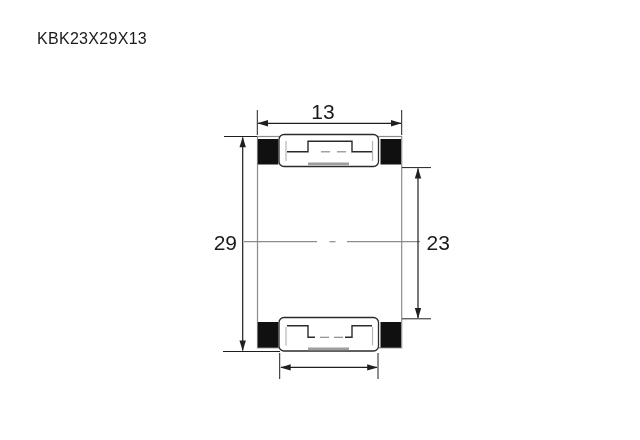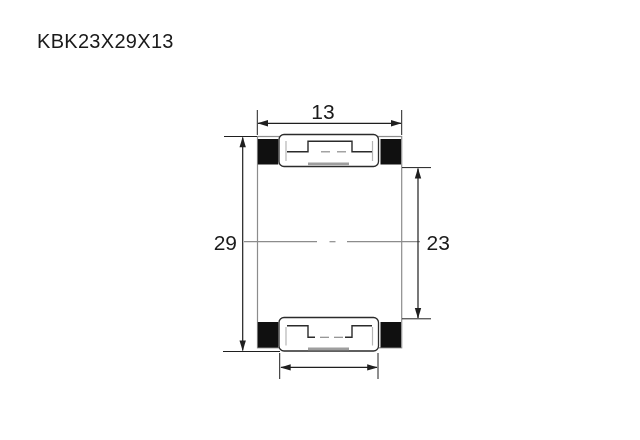--- a/index.html
+++ b/index.html
@@ -4,21 +4,21 @@
 <style>
   html, body { margin: 0; padding: 0; }
   body {
     width: 640px; height: 440px;
     background: var(--background, #ffffff);
     font-family: "Liberation Sans", sans-serif;
     position: relative; overflow: hidden;
   }
   .title {
     position: absolute; left: 37px; top: 31px;
-    font-size: 20px; line-height: 1; color: var(--text, #1a1a1a);
+    font-size: 16px; line-height: 1; color: var(--text, #1a1a1a);
     letter-spacing: 0.3px; white-space: nowrap; text-align: right;
   }
   svg { position: absolute; left: 0; top: 0; }
   svg text {
     font-family: "Liberation Sans", sans-serif;
     font-size: 21px; fill: var(--text, #1a1a1a);
   }
   .ext    { stroke: var(--line-dark, #1f1f1f); stroke-width: 1; }
   .dim    { stroke: var(--line-dark, #1f1f1f); stroke-width: 1.2; }
   .arr    { fill: var(--line-dark, #1f1f1f); stroke: none; }

